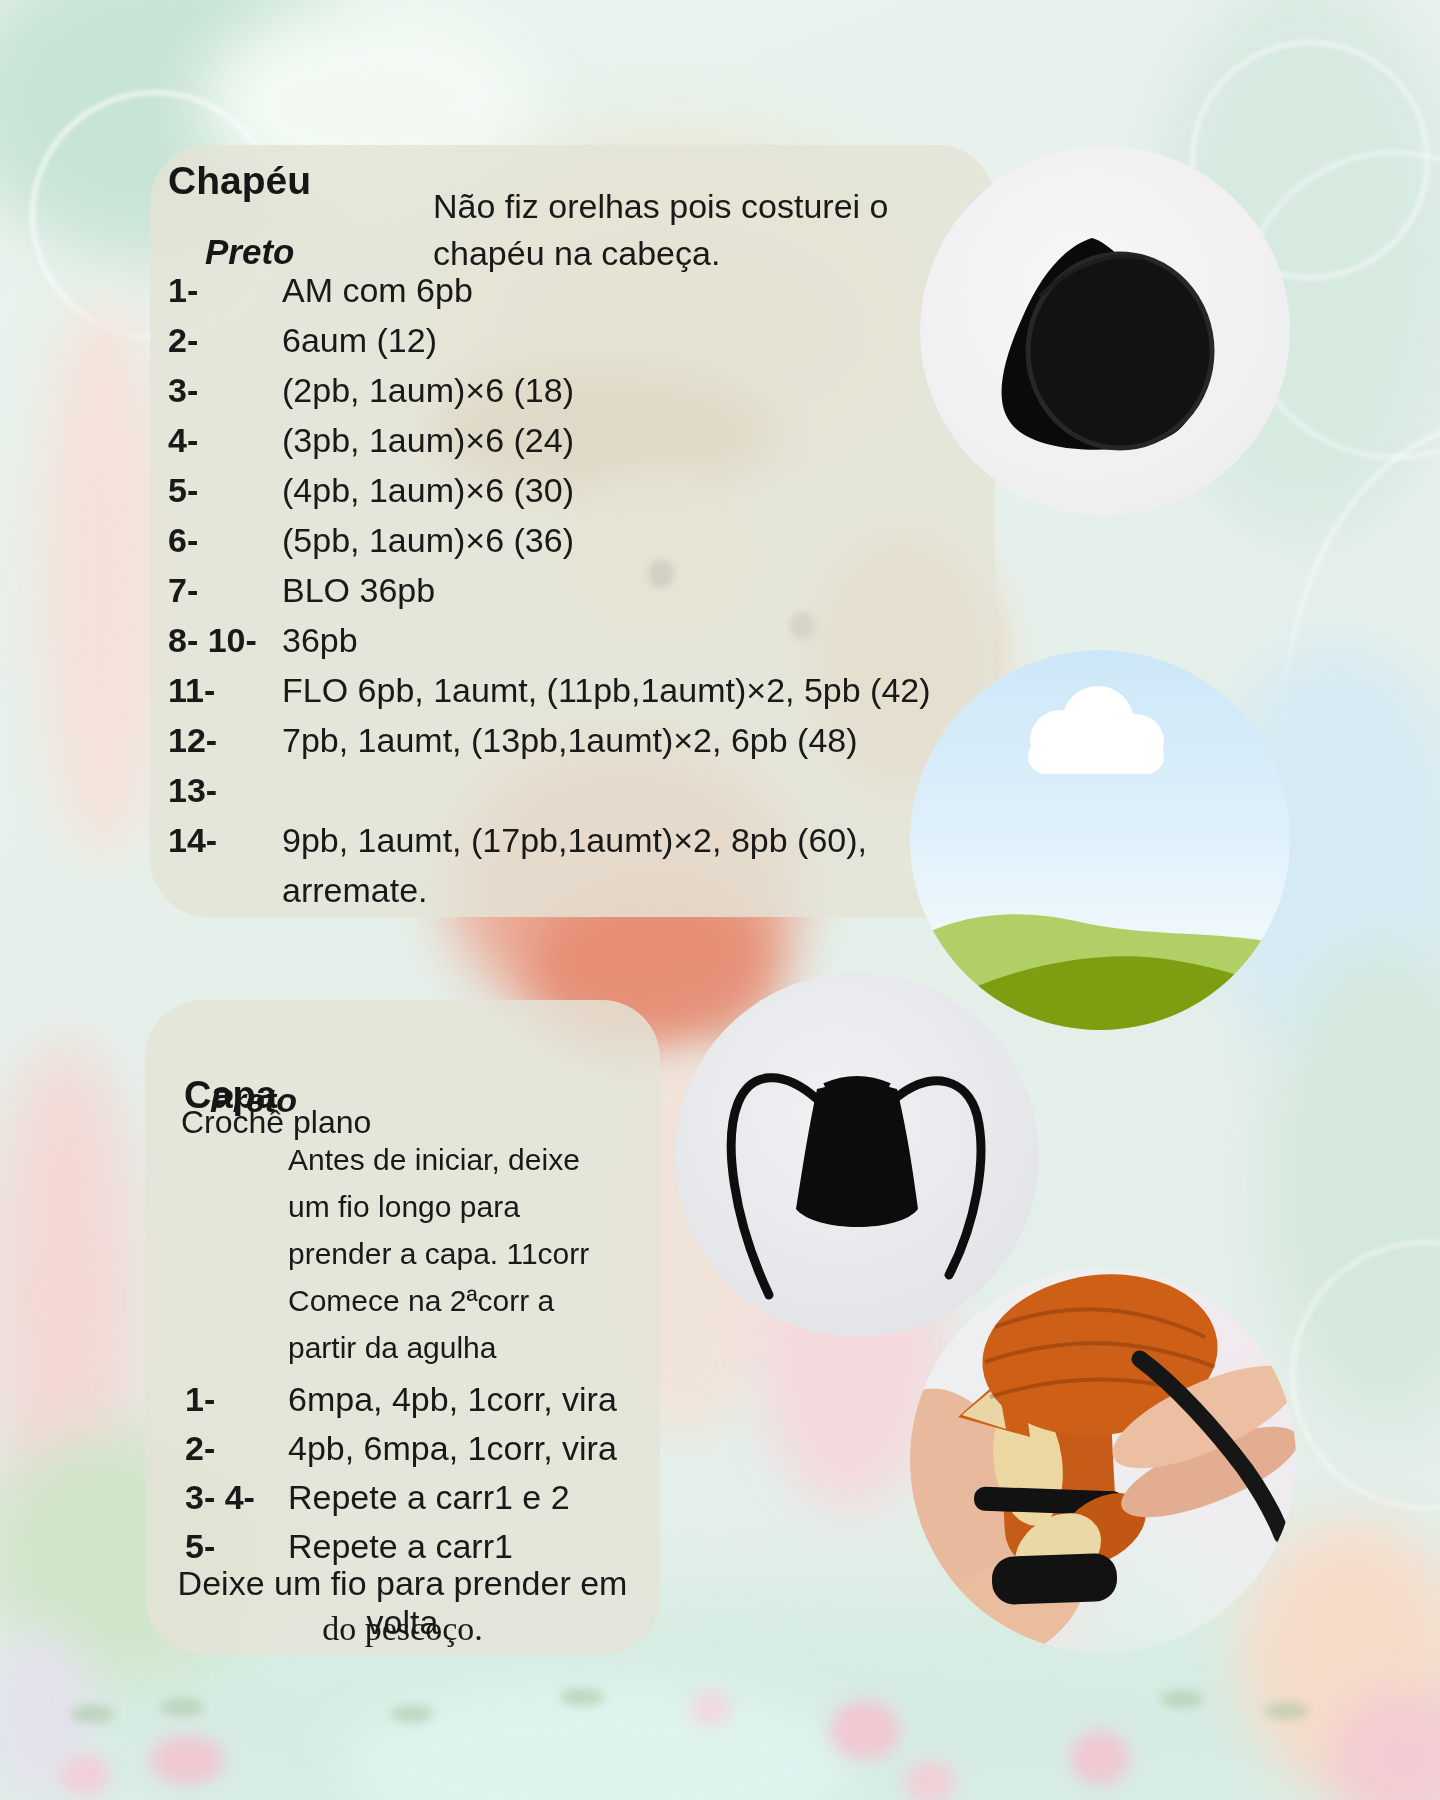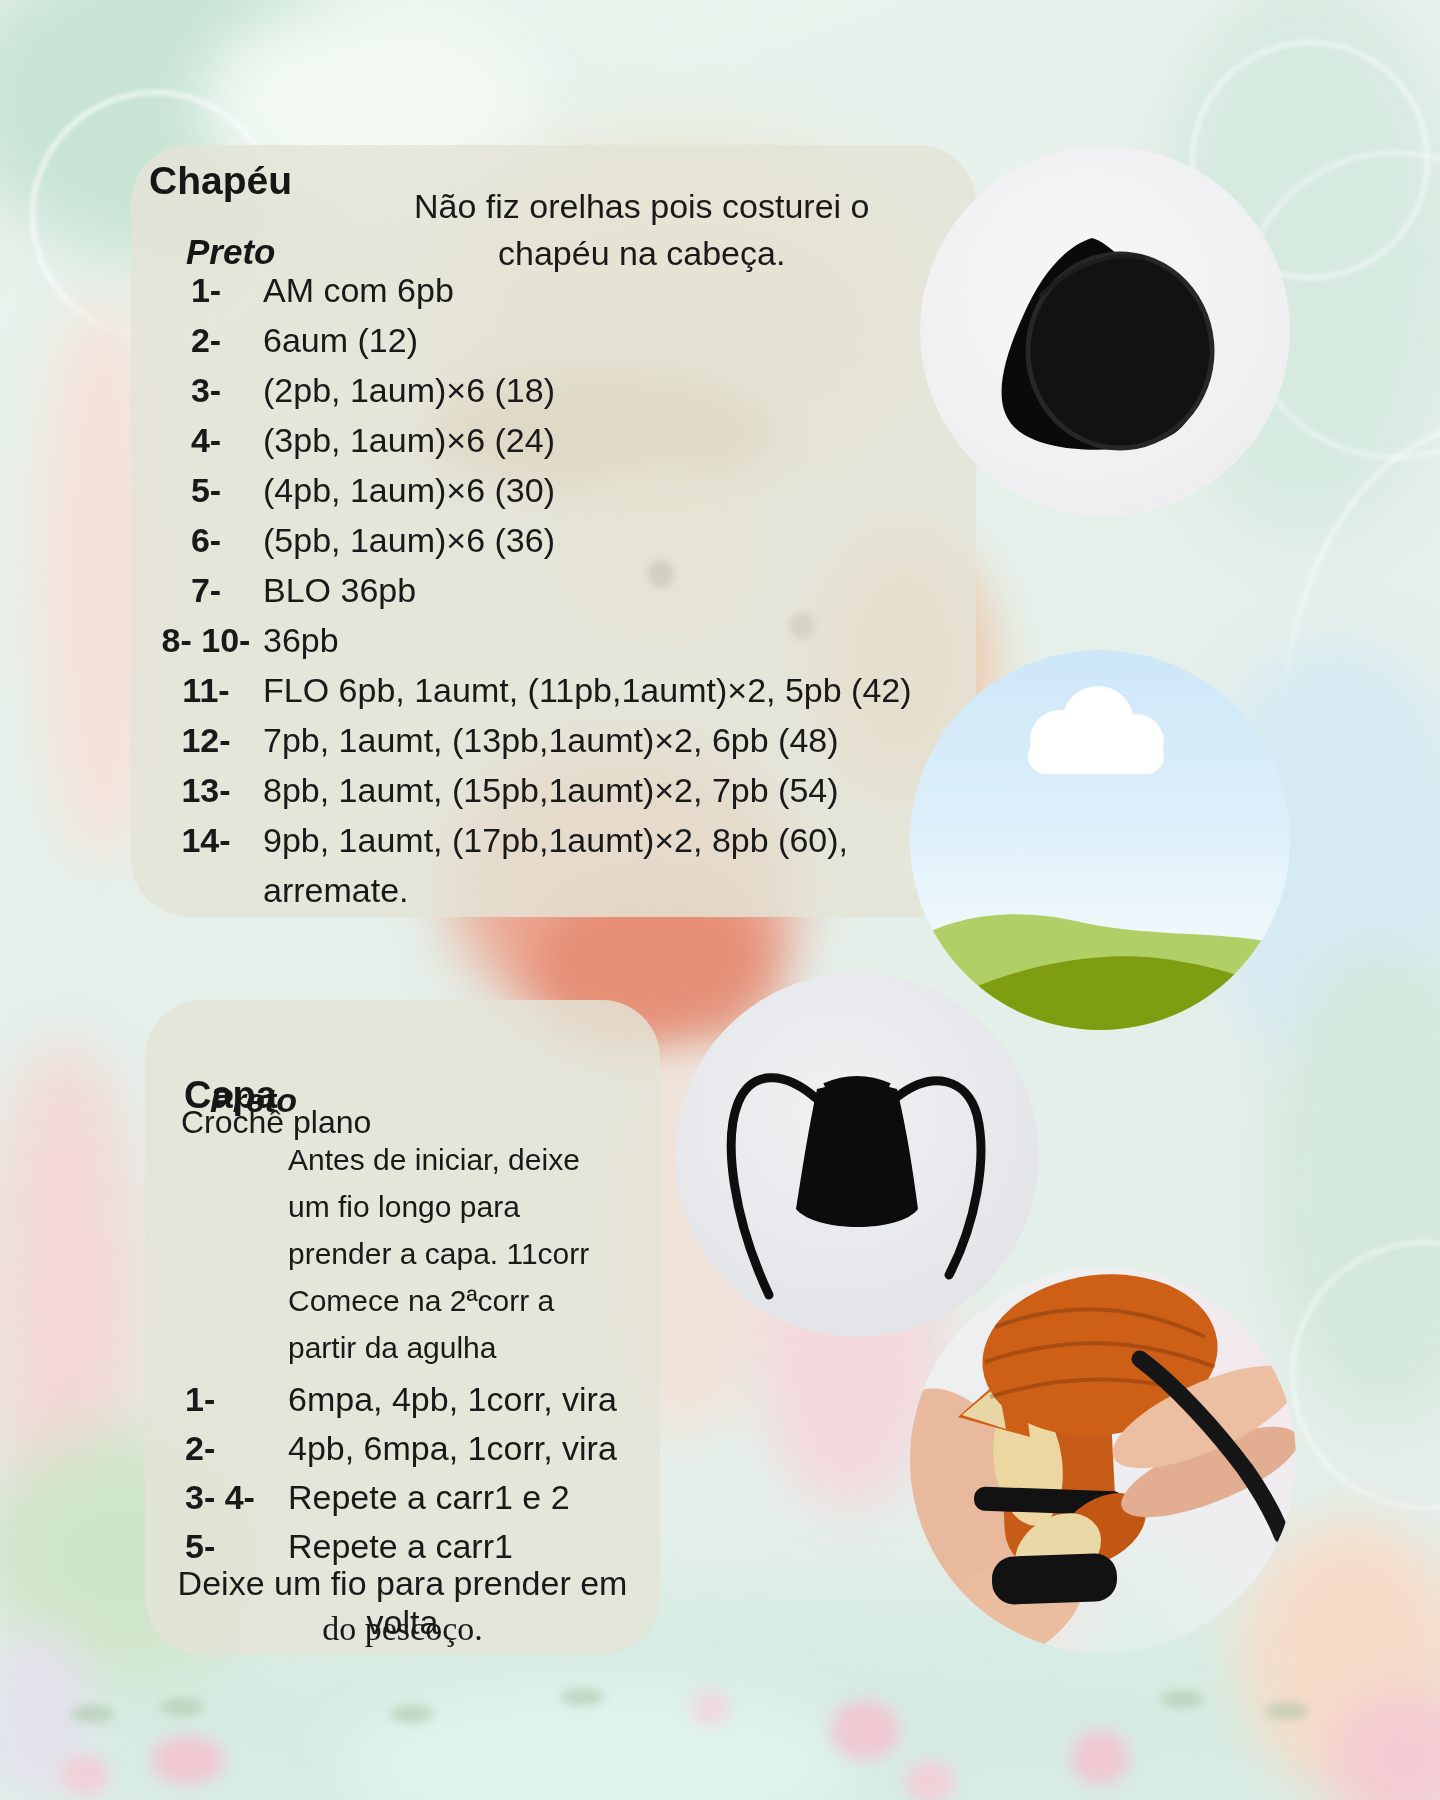--- a/index.html
+++ b/index.html
@@ -44,21 +44,21 @@
   .f2{left:905px;top:1760px;width:50px;height:44px;background:#f4cdd6;}
   .f3{left:1070px;top:1730px;width:60px;height:55px;}
   .f4{left:690px;top:1690px;width:40px;height:36px;background:#f5d3da;opacity:.8;}
   .f5{left:150px;top:1735px;width:75px;height:50px;}
   .f6{left:60px;top:1755px;width:50px;height:40px;background:#f4cdd6;}
   .grass{position:absolute;border-radius:50%;background:#a8c4a2;filter:blur(5px);opacity:.55;width:44px;height:18px;}
   .g1{left:70px;top:1705px;} .g2{left:160px;top:1698px;} .g3{left:390px;top:1705px;}
   .g4{left:560px;top:1688px;} .g5{left:1160px;top:1690px;} .g6{left:1265px;top:1702px;}
   
   .panel{position:absolute;background:rgba(227,228,215,.84);border-radius:58px;}
-  .p1{left:131px;top:145px;width:845px;height:772px;text-align:center;}
+  .p1{left:150px;top:145px;width:845px;height:772px;}
   .p2{left:145px;top:1000px;width:515px;height:655px;}
   .sec-title{position:absolute;font-weight:bold;color:#161616;}
   .p1 .sec-title{left:18px;top:14px;font-size:39px;}
   .p2 .sec-title{left:39px;top:26px;font-size:38px;margin-top:48px;}
   .sec-sub{position:absolute;font-weight:bold;font-style:italic;color:#161616;margin-top:11px;}
   .p1 .sec-sub{left:55px;top:76px;font-size:35px;}
   .p2 .sec-sub{left:65px;top:70px;font-size:34px;}
   .style-note{position:absolute;left:36px;top:104px;font-size:32px;}
   .note{position:absolute;left:283px;top:38px;font-size:34px;line-height:47px;}
   .rows{position:absolute;}
@@ -178,21 +178,20 @@
     <div class="row">
         <span class="num">11-</span>
         <span class="txt">FLO 6pb, 1aumt, (11pb,1aumt)×2, 5pb (42)</span>
       </div>
     <div class="row">
         <span class="num">12-</span>
         <span class="txt">7pb, 1aumt, (13pb,1aumt)×2, 6pb (48)</span>
       </div>
     <div class="row">
         <span class="num">13-</span>
-        <span class="txt">8pb, 1aumt, (15pb,1aumt)×2, 7pb (54)</span>
       </div>
     <div class="row">
         <span class="num">14-</span>
         <span class="txt">9pb, 1aumt, (17pb,1aumt)×2, 8pb (60),</span>
       </div>
     <div class="row">
         <span class="num"></span>
         <span class="txt">arremate.</span>
       </div>
   </div>

